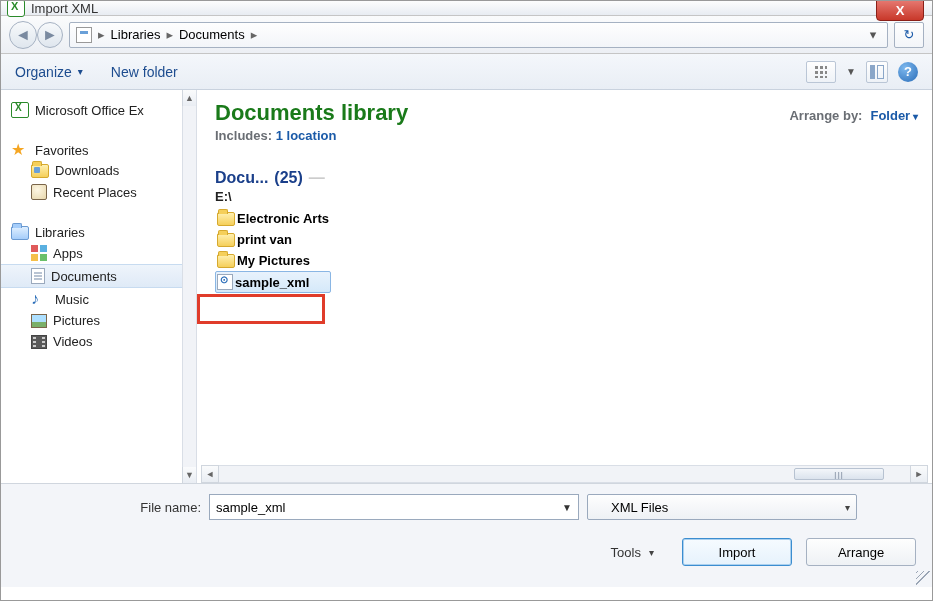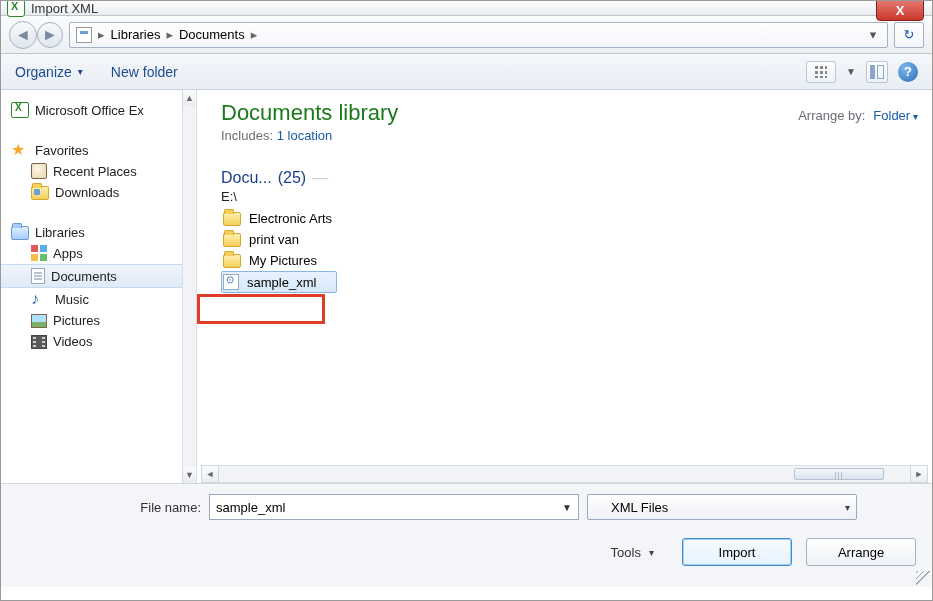--- a/index.html
+++ b/index.html
@@ -71,33 +71,33 @@
   .ic-doc { width:14px;height:16px;background:#fff;border:1px solid #9aa9bd;position:relative;}
   .ic-doc::after{content:"";position:absolute;left:2px;right:2px;top:3px;height:2px;background:#b9c4d3;box-shadow:0 3px 0 #b9c4d3,0 6px 0 #b9c4d3;}
   .ic-music { color:#2a6db8; font-size:16px; line-height:16px;}
   .ic-pic { width:16px;height:14px;border:1px solid #7a654a;background:linear-gradient(to top,#7ab06a 40%,#aee0ff 40%);}
   .ic-vid { width:16px;height:14px;border:1px solid #444;background:#5a5a5a;position:relative;}
   .ic-vid::before,.ic-vid::after{content:"";position:absolute;top:1px;bottom:1px;width:3px;background:repeating-linear-gradient(#ccc 0 2px,#5a5a5a 2px 4px);}
   .ic-vid::before{left:1px;} .ic-vid::after{right:1px;}
   .ic-xml { width:16px;height:16px;background:#fff;border:1px solid #9aa9bd;position:relative;}
   .ic-xml::after{content:"⊙";position:absolute;left:2px;top:-1px;font-size:10px;color:#2a6db8;}
   
-  .main { flex:1; padding:10px 14px 0 24px; position:relative; overflow:hidden;}
+  .main { flex:1; padding:10px 14px 0 18px; position:relative; overflow:hidden;font-weight:bold;}
   .header-row { display:flex; align-items:baseline; justify-content:space-between;}
   .lib-title { font-size:22px; color:#1a7a1a;}
   .includes { font-size:13px; color:#6a6e74; margin-top:2px;}
   .includes a { color:#1a5aa8; text-decoration:none;}
   .arrange { font-size:13px; color:#6a6e74; display:flex; gap:8px; align-items:center;}
   .arrange .folder-drop { color:#1a5aa8;}
   .folder-drop::after{content:" ▾"; font-size:10px;}
   .group-heading { margin-top:26px; font-size:16px; color:#1a3f8a; display:flex; align-items:center; gap:6px;}
   .group-heading .dash{color:#ccc;}
   .drive { font-size:13px; color:#222; margin-top:2px;}
   .file-list { margin-top:4px;}
-  .file-row { display:flex; align-items:center; gap:8px; padding:3px 0 3px 2px; font-size:13px;}
+  .file-row { display:flex; align-items:center; gap:2px; padding:3px 0 3px 2px; font-size:13px;}
   .file-row.selected-file { background:linear-gradient(to bottom,#e8f2fc,#d5e9fa); border:1px solid #8ab6e4; border-radius:2px; padding:2px 6px 2px 1px; width:116px;}
   .highlight-box { position:absolute; border:3px solid #e03c2a; pointer-events:none;}
   .main-scroll-h { position:absolute; left:4px; right:4px; bottom:0; height:18px; display:flex;}
   .hsb-end { width:18px; background:linear-gradient(to bottom,#fafbfc,#e9edf3); border:1px solid #d0d6de; display:flex;align-items:center;justify-content:center;font-size:9px;color:#666;}
   .hsb-track { flex:1; background:#f1f3f7; border-top:1px solid #d9dee6; border-bottom:1px solid #d9dee6; position:relative;}
   .hsb-thumb { position:absolute; right:26px; top:2px; bottom:2px; width:90px; background:linear-gradient(to bottom,#f3f6fa,#dbe3ed); border:1px solid #b7c2d1; border-radius:2px; display:flex;align-items:center;justify-content:center;}
   .hsb-thumb::before{content:"|||";font-size:8px;color:#9aa5b5;letter-spacing:1px;}
   
   .bottom { height:104px; background:#f3f5f9; border-top:1px solid #d0d6de; padding:10px 14px 10px 14px; position:relative;}
   .fn-row { display:flex; align-items:center; gap:8px; margin-left:110px;}
@@ -172,26 +172,26 @@
     </div>
 
     <div style="height:14px"></div>
 
     <div class="group-label">
       <span class="ic ic-star">★</span>
       <span>Favorites</span>
     </div>
     <div class="group-items">
       <div class="item">
+        <span class="ic ic-folder blue"></span>
+        <span>Downloads</span>
+      </div>
+      <div class="item">
         <span class="ic ic-recent"></span>
         <span>Recent Places</span>
-      </div>
-      <div class="item">
-        <span class="ic ic-folder blue"></span>
-        <span>Downloads</span>
       </div>
     </div>
 
     <div style="height:16px"></div>
 
     <div class="group-label">
       <span class="ic ic-lib"></span>
       <span>Libraries</span>
     </div>
     <div class="group-items">

